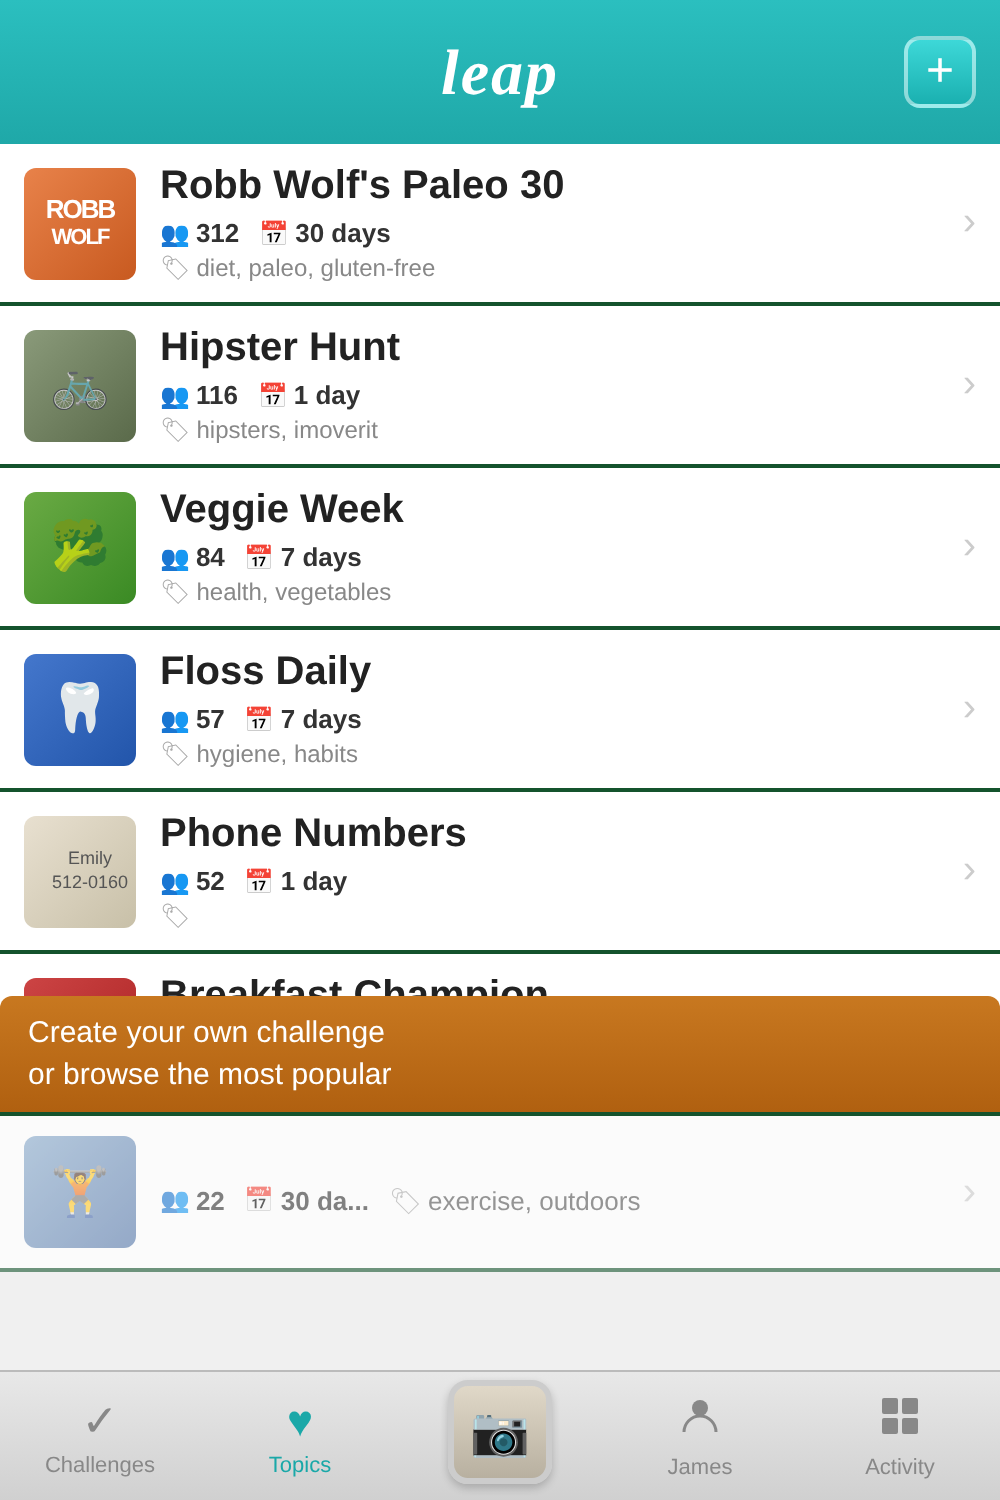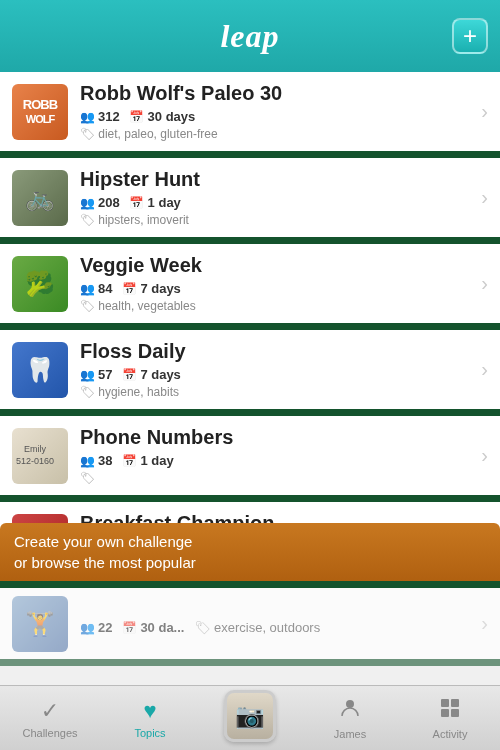--- a/index.html
+++ b/index.html
@@ -48,21 +48,21 @@
       font-weight: 300;
     }
 
     
     .list {
       background: #f5f5f5;
       overflow: hidden;
     }
     .list-item {
       background: white;
-      border-bottom: 7px solid #14532d;
+      border-bottom: 2px solid #14532d;
       display: flex;
       align-items: center;
       padding: 10px 12px;
       position: relative;
       min-height: 78px;
     }
     .list-item-thumbnail {
       width: 56px;
       height: 56px;
       border-radius: 6px;
@@ -114,21 +114,21 @@
       display: flex;
       align-items: center;
       justify-content: center;
       font-size: 24px;
     }
     .thumb-phone {
       background: linear-gradient(135deg, #e8e0d0 0%, #c8c0a8 100%);
       width: 100%;
       height: 100%;
       display: flex;
-      align-items: flex-start;
+      align-items: flex-end;
       justify-content: center;
       font-size: 10px;
       color: #666;
       padding: 4px;
       flex-direction: column;
     }
     .thumb-breakfast {
       background: linear-gradient(135deg, #cc4444 0%, #aa2222 100%);
       width: 100%;
       height: 100%;
@@ -320,21 +320,21 @@
 
   <div class="list-item">
     <div class="list-item-thumbnail">
       <div class="thumb-hipster">🚲</div>
     </div>
     <div class="item-content">
       <div class="item-title">Hipster Hunt</div>
       <div class="item-meta">
         <div class="meta-group">
           <span class="meta-icon">👥</span>
-          <span class="meta-bold">208</span>
+          <span class="meta-bold">116</span>
         </div>
         <div class="meta-group">
           <span class="meta-icon">📅</span>
           <span class="meta-bold">1 day</span>
         </div>
       </div>
       <div class="item-tags">
         <span class="tag-icon">🏷</span>
         <span>hipsters, imoverit</span>
       </div>
@@ -394,21 +394,21 @@
     <div class="list-item-thumbnail">
       <div class="thumb-phone">
         <span style="font-size:9px;color:#555;text-align:center;line-height:1.3;">Emily<br>512-0160</span>
       </div>
     </div>
     <div class="item-content">
       <div class="item-title">Phone Numbers</div>
       <div class="item-meta">
         <div class="meta-group">
           <span class="meta-icon">👥</span>
-          <span class="meta-bold">38</span>
+          <span class="meta-bold">52</span>
         </div>
         <div class="meta-group">
           <span class="meta-icon">📅</span>
           <span class="meta-bold">1 day</span>
         </div>
       </div>
       <div class="item-tags">
         <span class="tag-icon">🏷</span>
       </div>
     </div>

